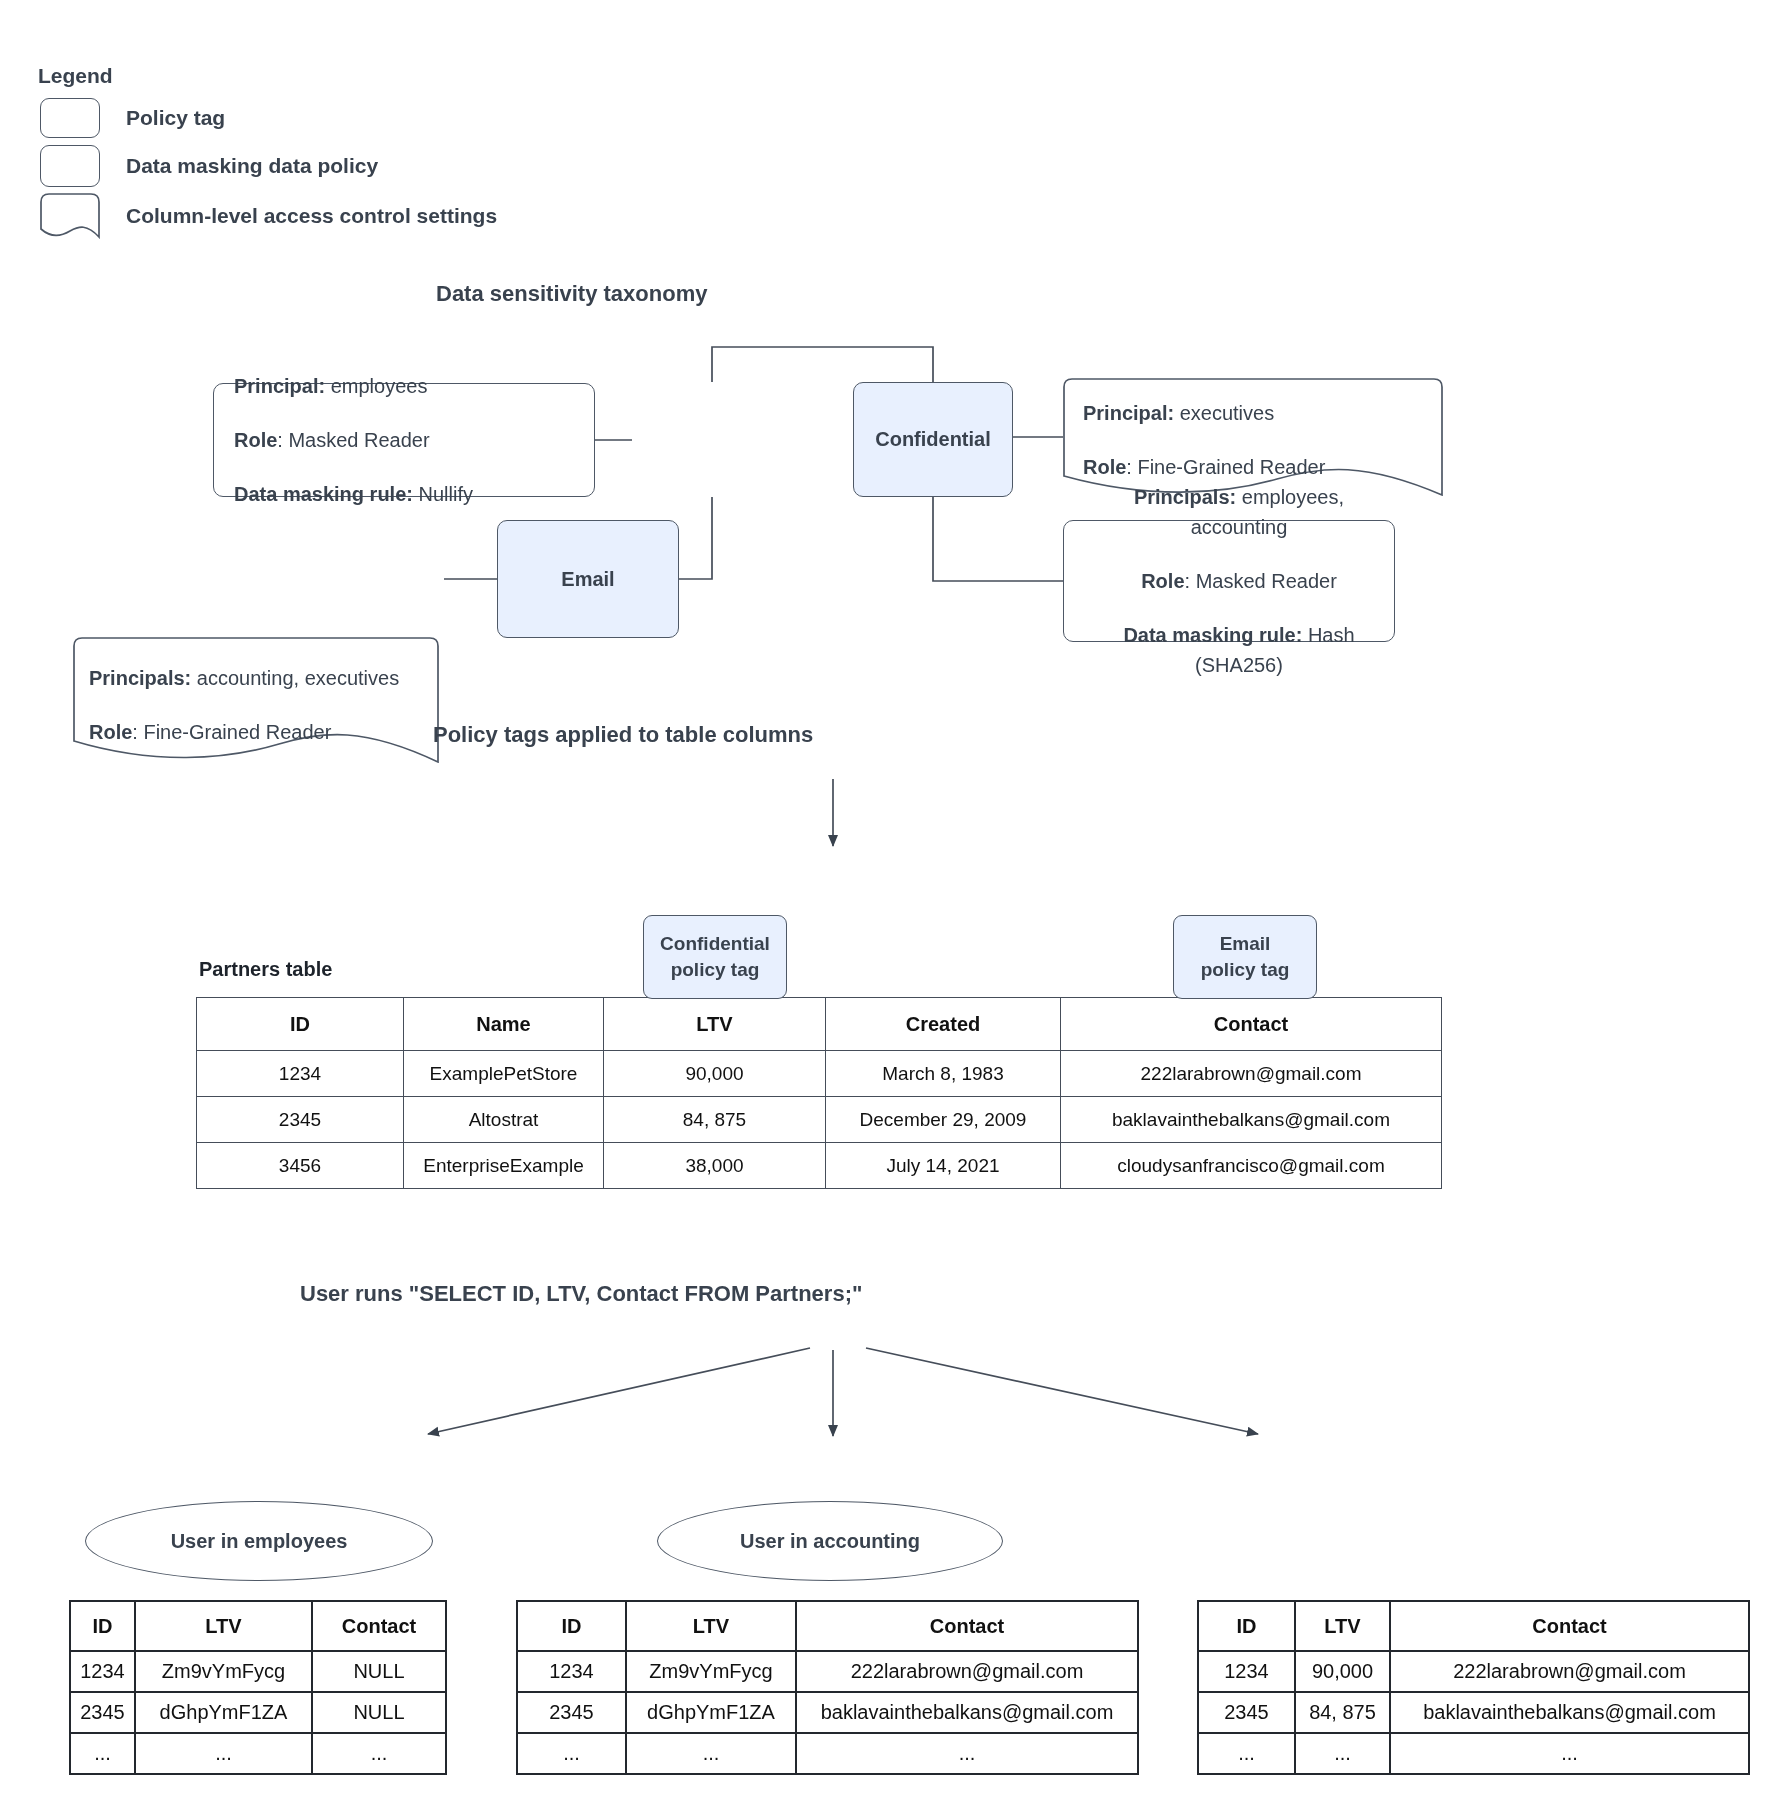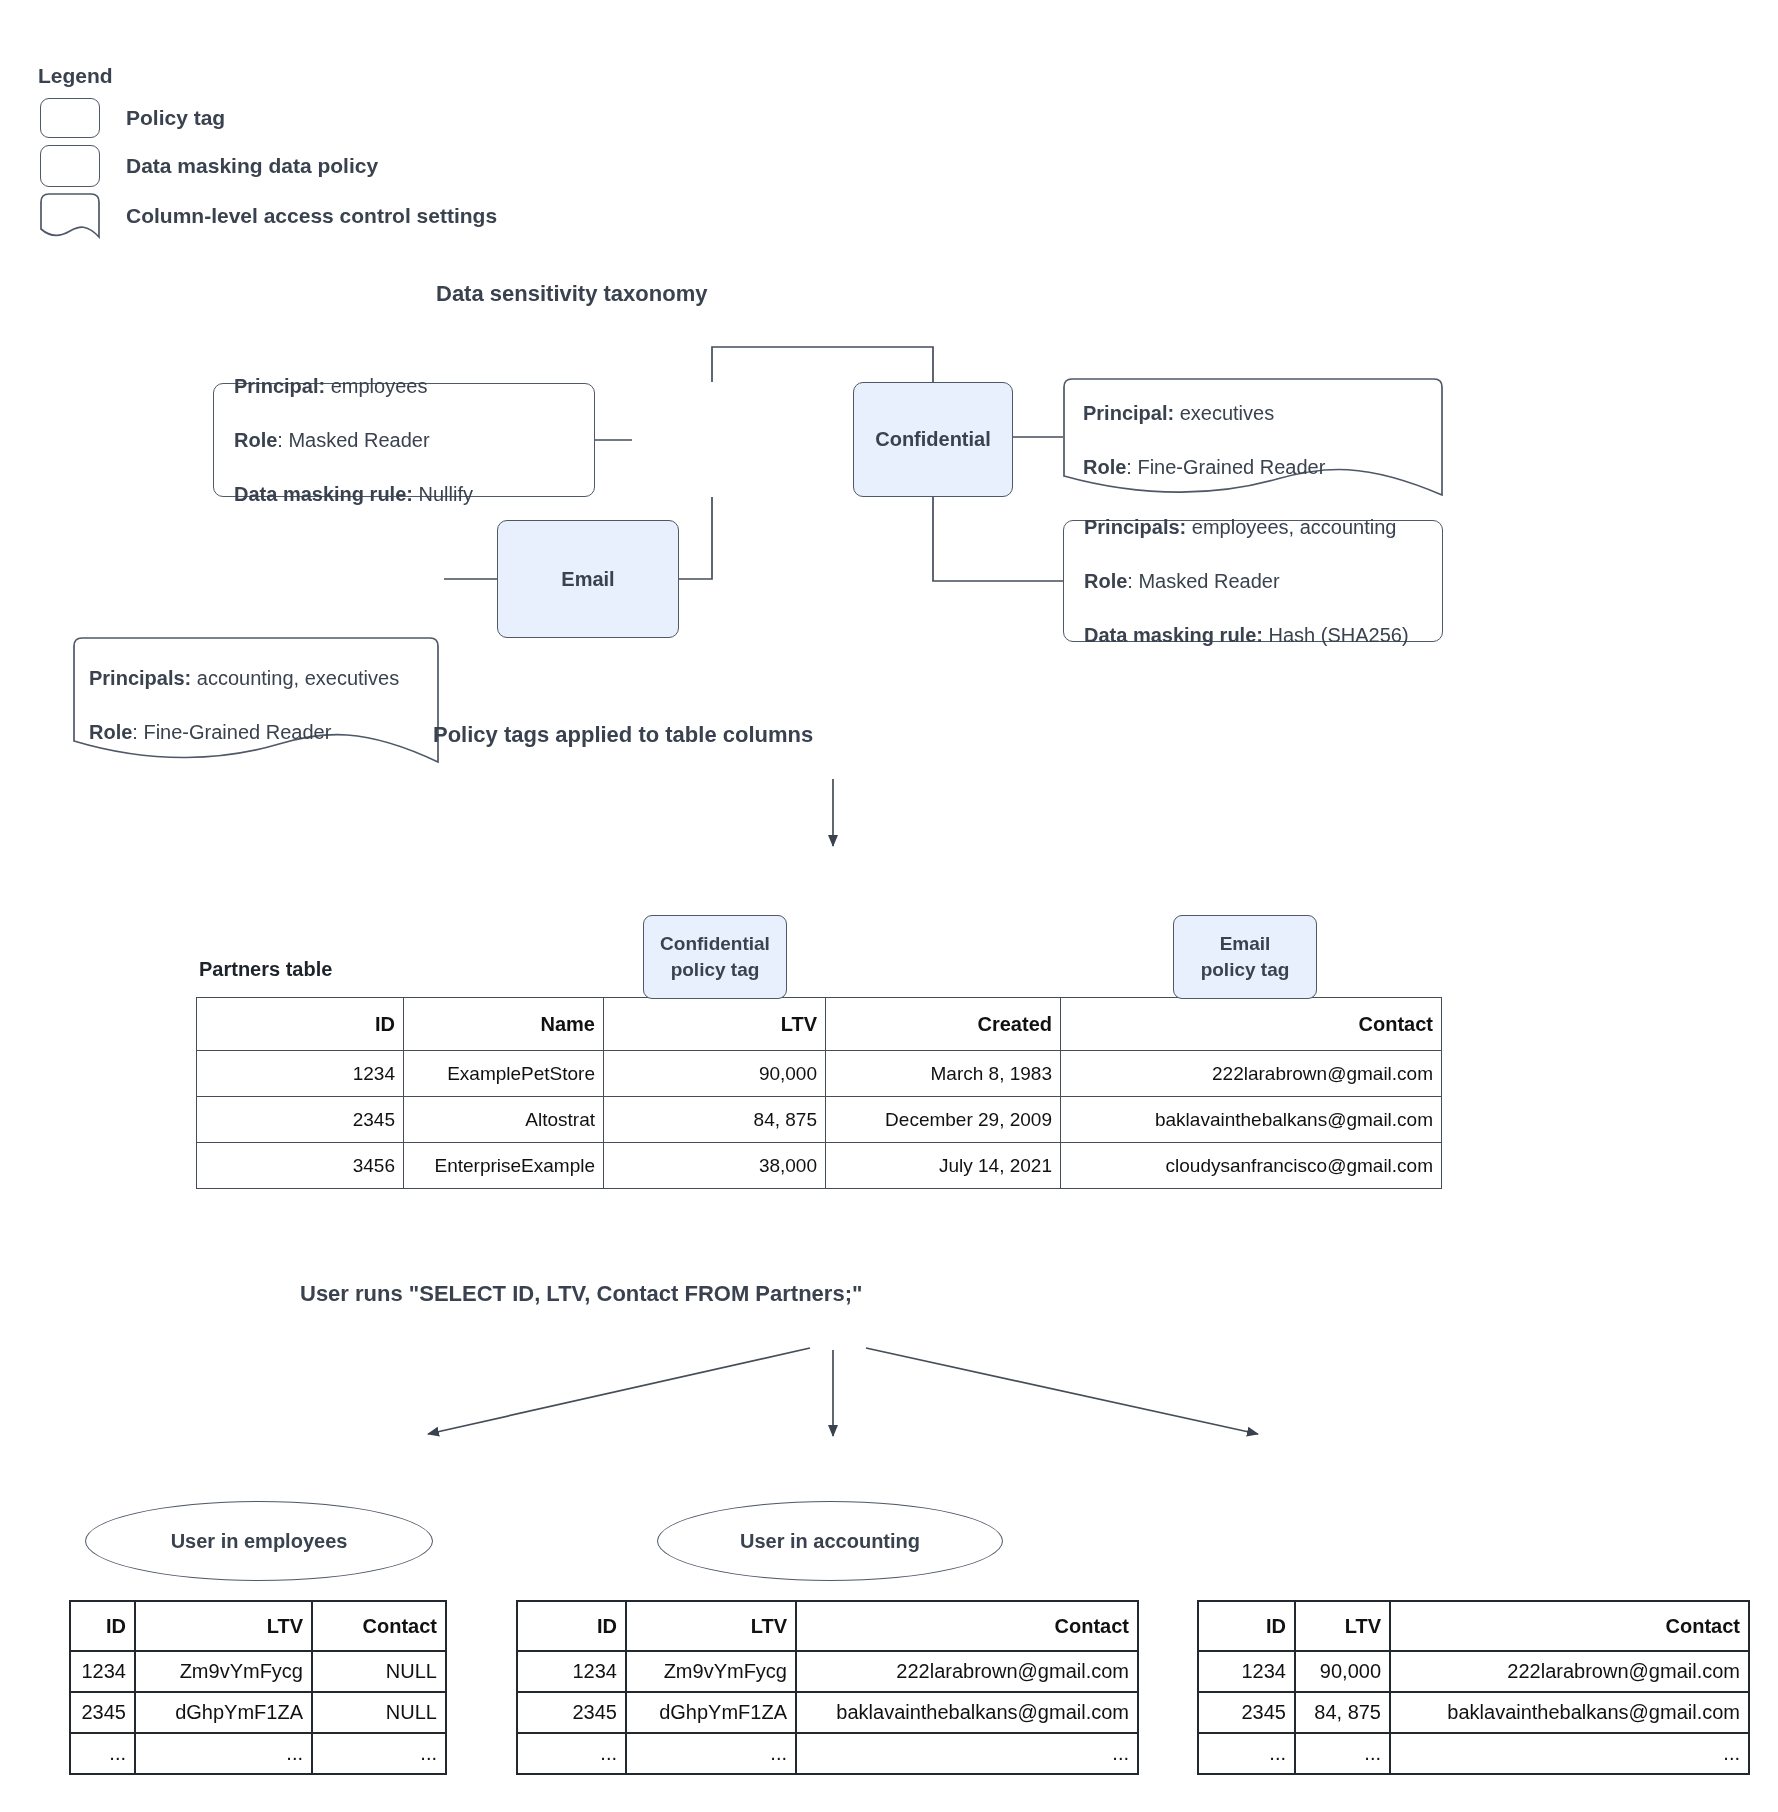--- a/index.html
+++ b/index.html
@@ -18,21 +18,21 @@
   .wavebox svg{position:absolute;left:0;top:0;}
   .wavetext{position:relative;z-index:1;}
   .legend-title{font-weight:bold;font-size:21px;color:#39424e;}
   .legend-label{font-weight:bold;font-size:21px;color:#39424e;display:flex;align-items:center;height:100%;}
   .legend-swatch{border:1.7px solid #4e5866;border-radius:9px;background:#fff;}
   .tag{background:#e8f0fe;border:1.7px solid #4e5866;border-radius:9px;display:flex;flex-direction:column;
        align-items:center;justify-content:center;font-weight:bold;font-size:19px;line-height:1.35;
        color:#39424e;text-align:center;z-index:2;}
   .plabel{font-weight:bold;font-size:20px;color:#1d232b;}
   table.tbl{border-collapse:collapse;table-layout:fixed;background:#fff;}
-  table.tbl th,table.tbl td{text-align:right;vertical-align:middle;padding:0 8px;overflow:hidden;white-space:nowrap;}
+  table.tbl th,table.tbl td{text-align:center;vertical-align:middle;padding:0 8px;overflow:hidden;white-space:nowrap;}
   table.ptbl th,table.ptbl td{border:1.6px solid #454d59;font-size:19px;color:#111;}
   table.ptbl th{font-weight:bold;font-size:20px;}
   table.rtbl th,table.rtbl td{border:2px solid #23282e;font-size:20px;color:#111;}
   table.rtbl th{font-weight:bold;}
   .ellipse{border:1.7px solid #4e5866;border-radius:50%;background:#fff;display:flex;align-items:center;
            justify-content:center;font-weight:bold;font-size:20px;color:#39424e;}
 </style>
 </head>
 <body>
 
@@ -109,21 +109,21 @@
     <div class="wavetext policy-lines" style="padding:26px 0 0 16px;">
       <div><b>Principals:</b><span> accounting, executives</span></div>
       <div><b>Role</b><span>: Fine-Grained Reader</span></div>
     </div>
   </div>
 
   <div class="abs box blue node center" style="left:497px;top:520px;width:182px;height:118px;">
     <span>Email</span>
   </div>
 
-  <div class="abs box policy-lines" style="left:1063px;top:520px;width:380px;height:122px;padding-left:20px;">
+  <div class="abs box policy-lines" style="left:1063px;top:520px;width:332px;height:122px;padding-left:20px;text-align:center;">
     <div><b>Principals:</b><span> employees, accounting</span></div>
     <div><b>Role</b><span>: Masked Reader</span></div>
     <div><b>Data masking rule:</b><span> Hash (SHA256)</span></div>
   </div>
 
   <div class="abs heading" style="left:433px;top:722px;width:800px;">Policy tags applied to table columns</div>
 
   <div class="abs plabel" style="left:199px;top:958px;">Partners table</div>
 
   <div class="abs tag" style="left:643px;top:915px;width:144px;height:84px;">

